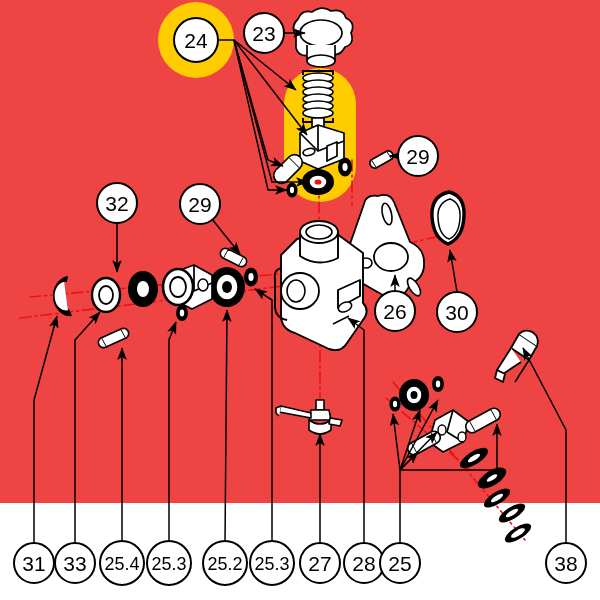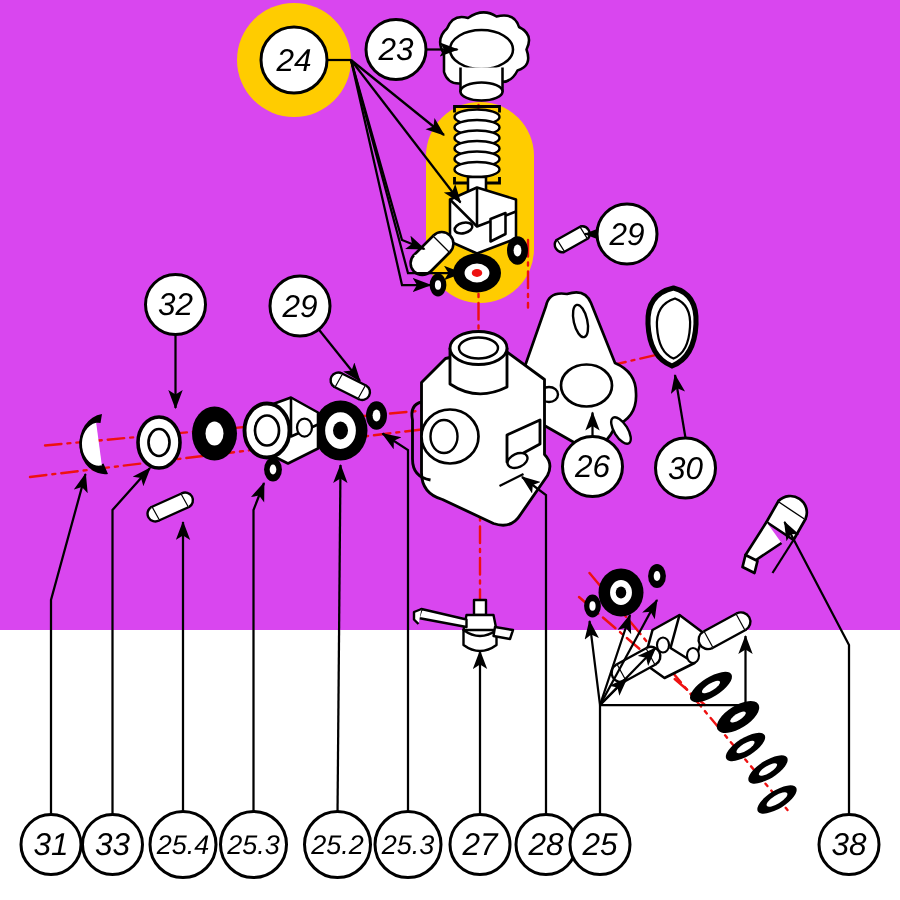--- a/index.html
+++ b/index.html
@@ -2,21 +2,21 @@
 <html><head>
 <meta charset="utf-8">
 <title>Exploded Parts Diagram</title>
 <style>
   html,body{margin:0;padding:0;background:#ffffff;}
   body{
     width:600px;height:600px;overflow:hidden;
     font-family:"Liberation Sans", sans-serif;
     -webkit-font-smoothing:antialiased;
   }
-  #stage{position:relative;width:600px;height:420px;background:#d946ef;font-style:italic;}
+  #stage{position:relative;width:600px;height:503px;background:#ef4444;}
   #diagram{position:absolute;left:0;top:0;width:600px;height:600px;}
   .callout-text{
     font-family:"Liberation Sans", sans-serif;
     font-weight:400;
     fill:#000;
     text-anchor:middle;
     dominant-baseline:central;
   }
 </style>
 </head>

